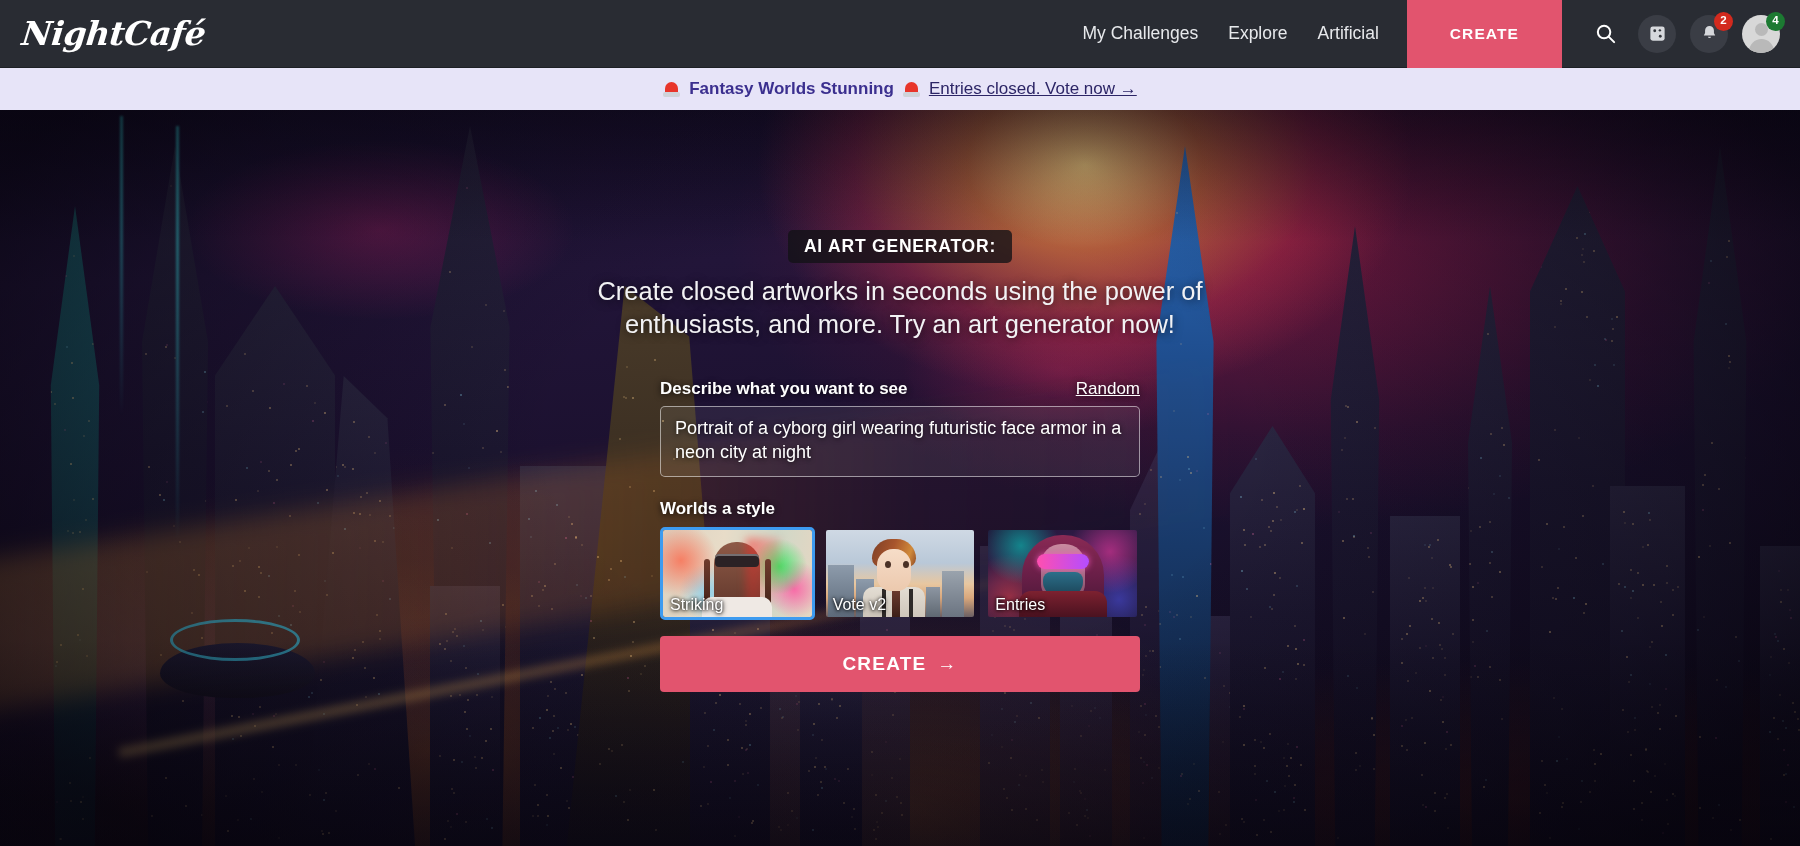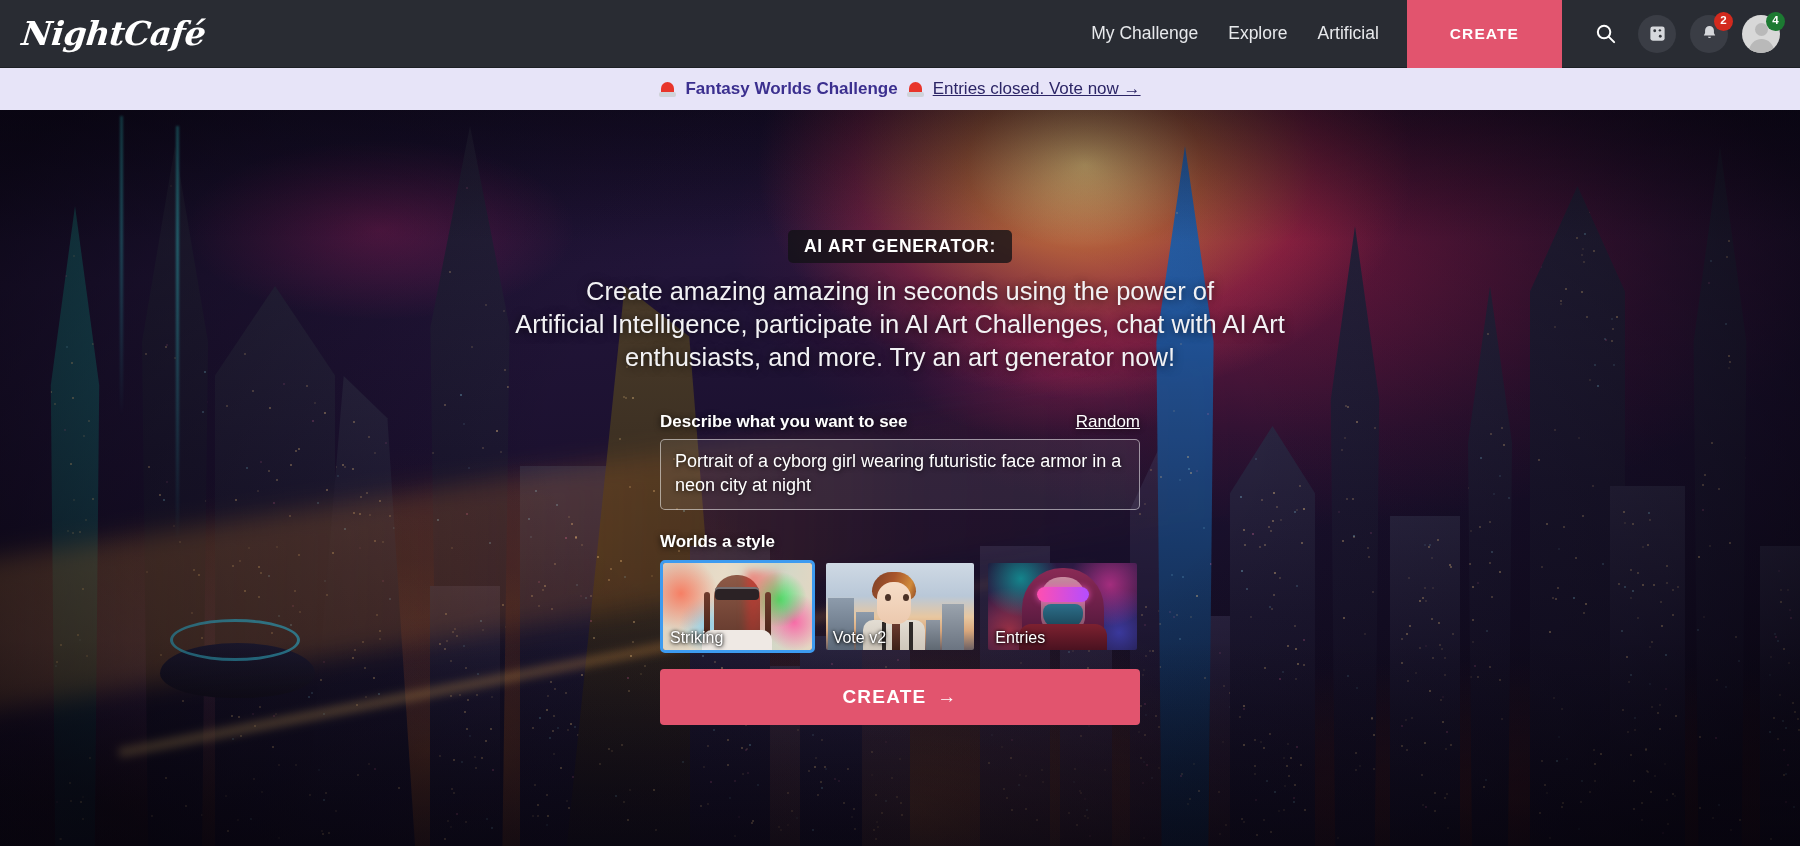--- a/index.html
+++ b/index.html
@@ -613,21 +613,21 @@
 
 <div class="page">
 
   <div class="header">
 
     <div class="logo">NightCafé</div>
 
     <div class="nav-spacer"></div>
 
     <div class="nav-links">
-      <a class="nav-link" href="#">My Challenge</a>
+      <a class="nav-link" href="#">My Challenges</a>
       <a class="nav-link" href="#">Explore</a>
       <a class="nav-link" href="#">Artificial</a>
     </div>
 
     <button class="create-btn-header">CREATE</button>
 
     <div class="header-icons">
 
       <div class="icon-btn">
         <svg width="23" height="23" viewBox="0 0 24 24" fill="none" stroke="#ffffff" stroke-width="2.1" stroke-linecap="round">
@@ -662,21 +662,21 @@
       </div>
 
     </div>
   </div>
 
   <div class="banner">
     <span class="siren">
       <span class="dome"></span>
         <span class="base"></span>
     </span>
-    <span class="banner-title">Fantasy Worlds Challenge</span>
+    <span class="banner-title">Fantasy Worlds Stunning</span>
     <span class="siren">
       <span class="dome"></span>
         <span class="base"></span>
     </span>
     <a class="banner-link" href="#">Entries closed. Vote now →</a>
   </div>
 
   <div class="hero">
 
     <div class="hero-bg"></div>
@@ -2133,22 +2133,21 @@
     </div>
 
     <div class="vignette"></div>
 
     <div class="hero-content">
 
       <div class="eyebrow">AI ART GENERATOR:</div>
 
 
       <div class="hero-sub">
-        <div>Create amazing amazing in seconds using the power of</div>
-        <div>Artificial Intelligence, participate in AI Art Challenges, chat with AI Art</div>
+        <div>Create closed artworks in seconds using the power of</div>
         <div>enthusiasts, and more. Try an art generator now!</div>
       </div>
 
       <div class="form">
 
         <div class="field-row">
           <span class="field-label">Describe what you want to see</span>
           <a class="random-link" href="#">Random</a>
         </div>
 

